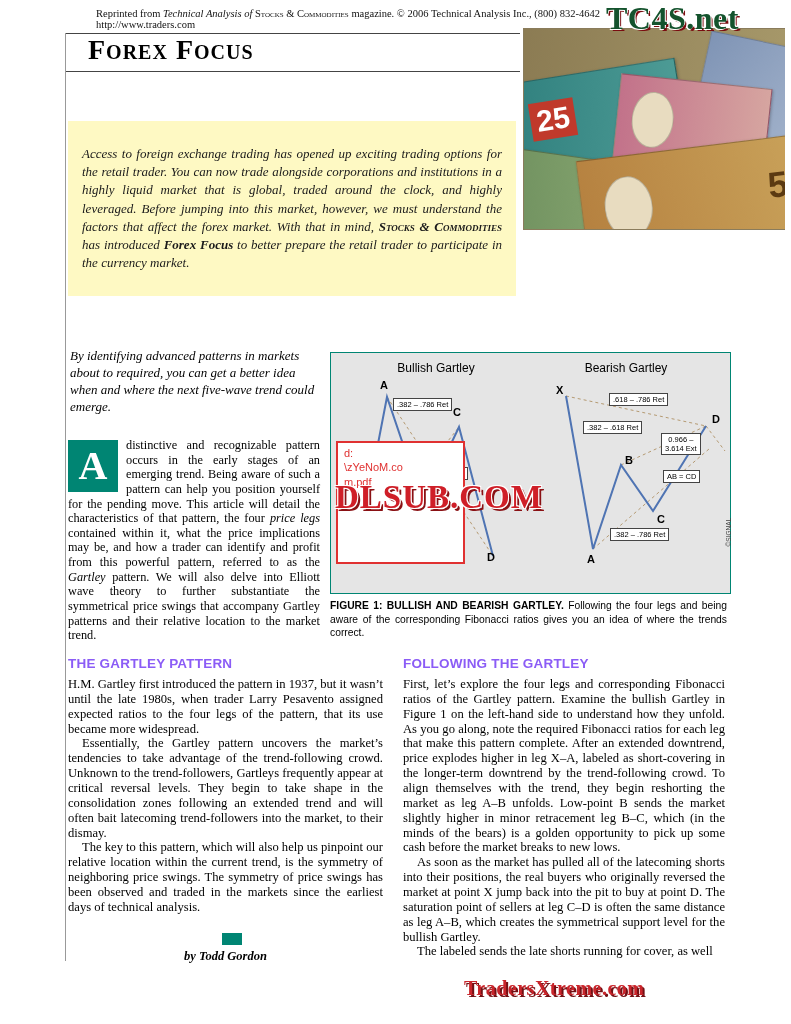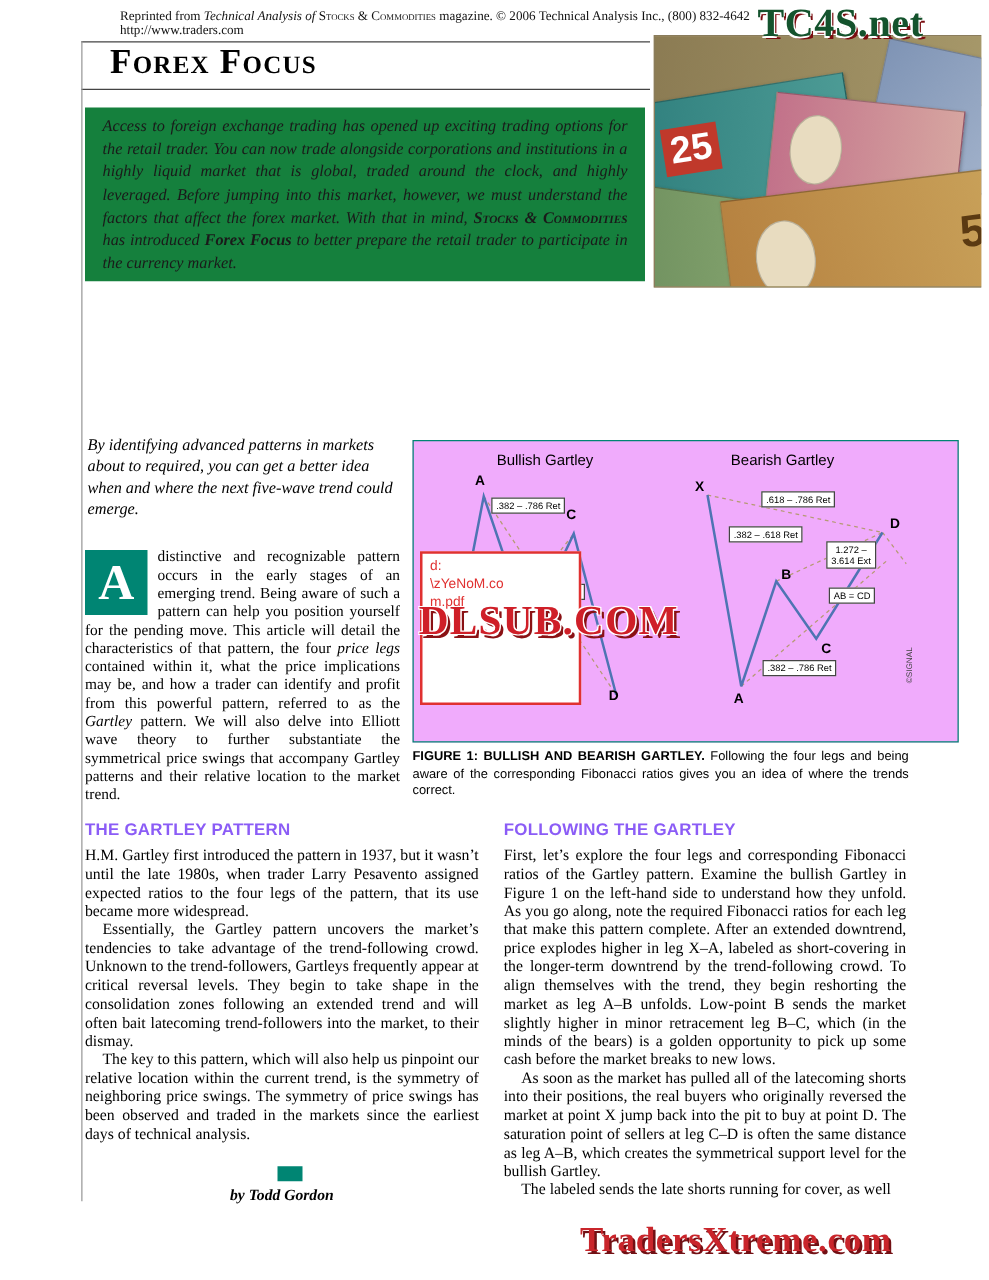--- a/index.html
+++ b/index.html
@@ -9,51 +9,51 @@
   .hline{position:absolute;height:1px;background:#444;}
   .vline{position:absolute;width:1px;background:#999;}
 
   .reprint{position:absolute;left:96px;top:8px;width:560px;font-size:10.5px;color:#111;}
   .reprint .it{font-style:italic;}
   .reprint .url{text-decoration:none;color:#111;}
 
   .wm-tc4s{position:absolute;left:606px;top:0px;z-index:12;font-weight:bold;font-size:32px;
            color:#14532d;letter-spacing:.5px;
            text-shadow:-1px -1px 0 #fff,1px -1px 0 #fff,-1px 1px 0 #fff,2px 2px 0 #7a0c10;}
-  .wm-bottom{position:absolute;left:464px;top:977px;z-index:12;font-weight:bold;font-size:28px;
+  .wm-bottom{position:absolute;left:464px;top:977px;z-index:12;font-weight:bold;font-size:20px;
            color:#c9252b;letter-spacing:.5px;text-shadow:2px 2px 0 #721014;}
 
   .dept{position:absolute;left:88px;top:34px;font-size:28px;font-weight:bold;
         font-variant:small-caps;letter-spacing:1px;}
 
   .photo{position:absolute;left:523px;top:28px;width:266px;height:200px;overflow:hidden;
          background:#b4a27a;border:1px solid #8a7c5c;}
   .note{position:absolute;border:1px solid rgba(0,0,0,.25);box-shadow:1px 1px 3px rgba(0,0,0,.25);}
   .note .num{position:absolute;font-family:"Liberation Sans",sans-serif;font-weight:bold;}
   .oval{position:absolute;background:#e8dcc0;border-radius:50%;border:1px solid rgba(0,0,0,.2);}
   .country{position:absolute;left:0;right:0;top:4px;text-align:center;color:#f3ead0;
            font-family:"Liberation Sans",sans-serif;font-size:9px;letter-spacing:4px;font-weight:bold;}
 
-  .intro{position:absolute;left:68px;top:86px;width:420px;padding:6px 14px;background:#15803d;
+  .intro{position:absolute;left:68px;top:121px;width:420px;padding:24px 14px;background:#fef9c3;
          font-style:italic;font-size:13px;line-height:1.4;text-align:justify;color:#1a1a1a;}
   .intro .b{font-weight:bold;}
 
   .banner{position:absolute;left:68px;top:289px;width:655px;height:41px;background:#008573;
           color:#fff;font-family:"Liberation Sans",sans-serif;font-size:26px;text-align:center;
           line-height:41px;}
 
   .deck{position:absolute;left:70px;top:348px;width:248px;font-style:italic;font-size:13px;line-height:1.3;}
 
   .lead{position:absolute;left:68px;top:438px;width:252px;font-size:12.3px;line-height:1.19;text-align:justify;}
   .dropcap{float:left;width:50px;height:52px;background:#008573;color:#fff;font-size:40px;
            font-weight:bold;text-align:center;line-height:52px;margin:2px 8px 2px 0;}
   .em{font-style:italic;}
 
   .figure{position:absolute;left:330px;top:352px;width:399px;height:240px;border:1px solid #008573;
-          background:#f0abfc;font-family:"Liberation Sans",sans-serif;padding-left:36px;}
+          background:#e5e5e5;font-family:"Liberation Sans",sans-serif;}
   .figure svg{position:absolute;left:0;top:0;}
   .fig-title{position:absolute;top:8px;width:120px;text-align:center;font-size:12px;}
   .pt{position:absolute;font-size:11px;font-weight:bold;}
   .rbox{position:absolute;font-size:7.5px;border:1px solid #444;background:#fff;padding:1px 3px;
         white-space:nowrap;line-height:1.2;}
   .redbox{position:absolute;left:5px;top:88px;width:113px;height:113px;border:2px solid #e03131;
           background:#fff;z-index:5;color:#e03131;font-size:11px;padding:3px 6px;line-height:1.3;}
   .dlsub{position:absolute;left:4px;top:126px;z-index:6;font-family:"Liberation Serif",serif;
          font-weight:bold;font-size:33px;letter-spacing:1px;color:#cf1f28;
          text-shadow:-1px -1px 0 #fff,1px -1px 0 #fff,-1px 1px 0 #fff,1px 1px 0 #fff,3px 3px 0 #8a1114;}
@@ -154,21 +154,21 @@
     <div class="rbox" style="left:100px;top:114px;">AB = CD</div>
 
     <div class="pt" style="left:225px;top:31px;">X</div>
     <div class="pt" style="left:381px;top:60px;">D</div>
     <div class="pt" style="left:294px;top:101px;">B</div>
     <div class="pt" style="left:326px;top:160px;">C</div>
     <div class="pt" style="left:256px;top:200px;">A</div>
     <div class="rbox" style="left:278px;top:40px;">.618 – .786 Ret</div>
     <div class="rbox" style="left:252px;top:68px;">.382 – .618 Ret</div>
     <div class="rbox" style="left:330px;top:80px;text-align:center;">
-      <div>1.272 –</div>
+      <div>0.966 –</div>
       <div>3.614 Ext</div>
     </div>
     <div class="rbox" style="left:332px;top:117px;">AB = CD</div>
     <div class="rbox" style="left:279px;top:175px;">.382 – .786 Ret</div>
 
     <div class="redbox">
       <div>d:</div>
       <div>\zYeNoM.co</div>
       <div>m.pdf</div>
     </div>

